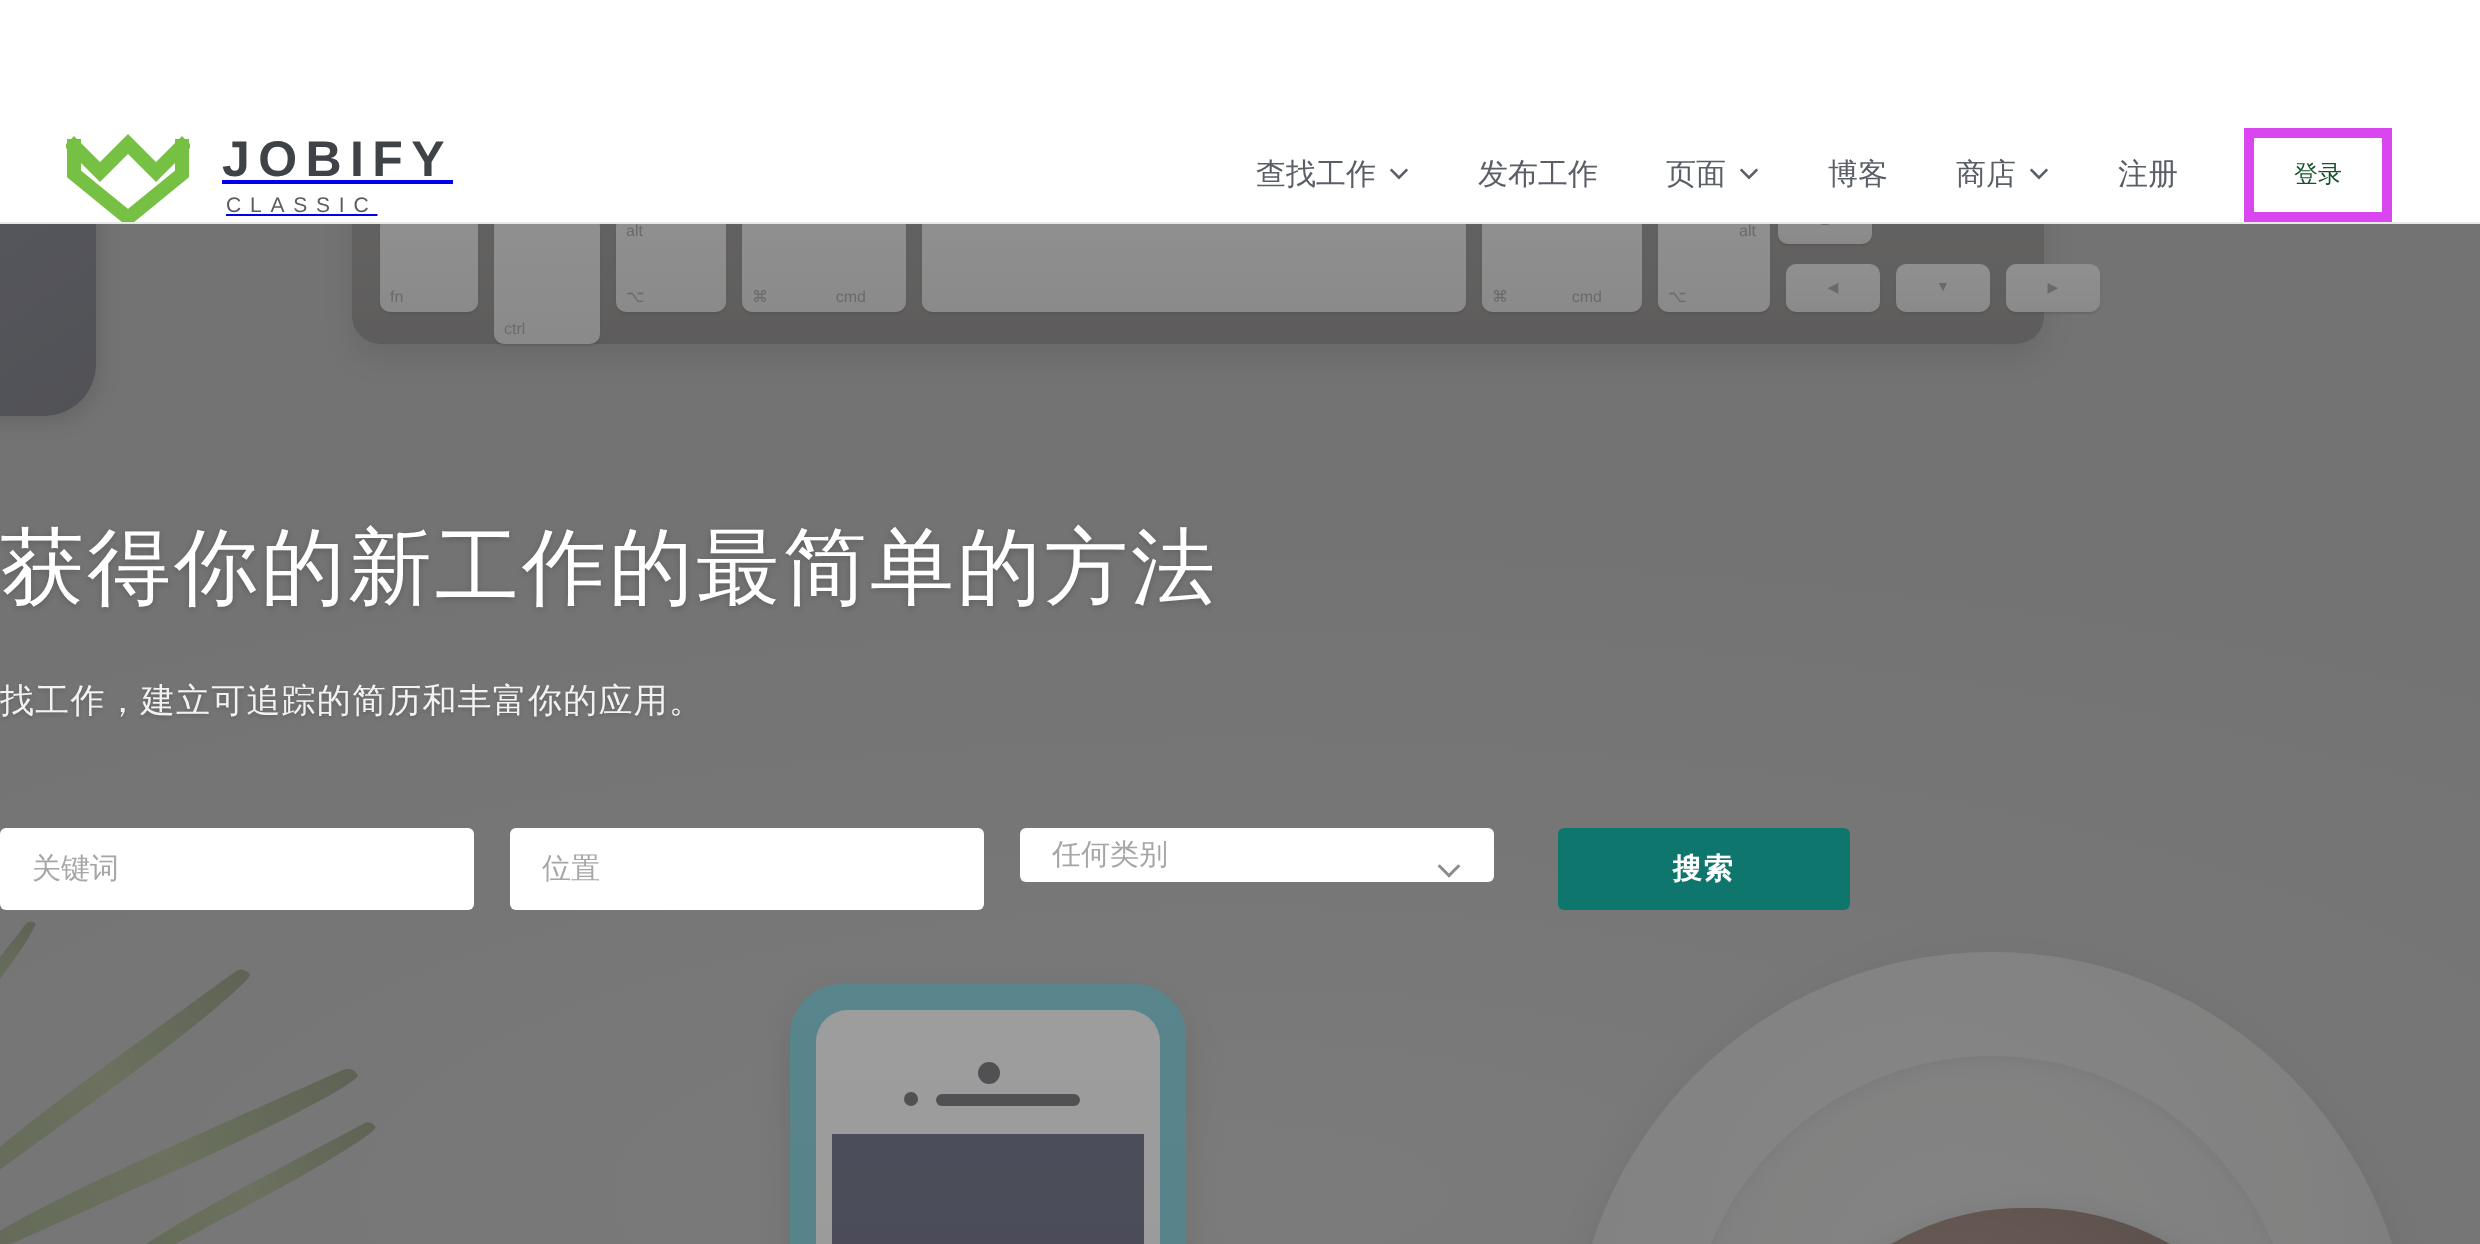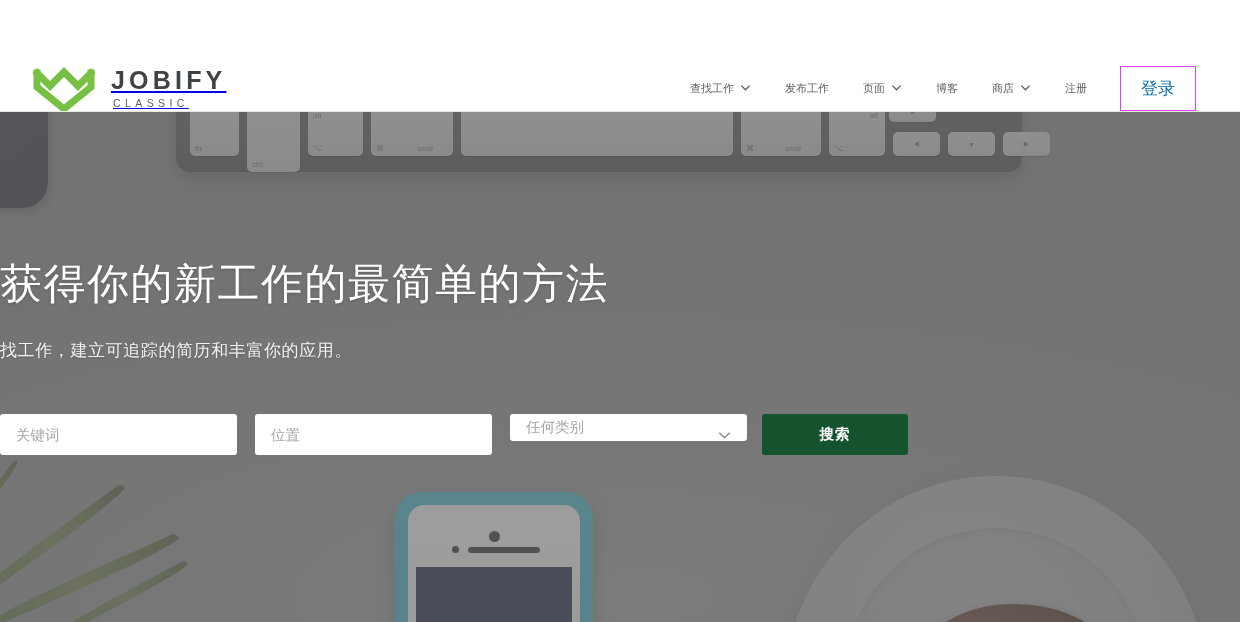--- a/index.html
+++ b/index.html
@@ -28,28 +28,28 @@
     color:#3f4247; display:block;
   }
   .brand-sub {
     font-size:10.5px; letter-spacing:4.4px; color:#5a5d62;
     display:block; margin-top:5px; margin-left:2px;
   }
 
   .nav { margin-left:auto; margin-right:44px; display:flex; align-items:center; }
   .nav-item {
     display:flex; align-items:center; gap:6px;
-    font-size:11px; color:#5a5e66;
+    font-size:15px; color:#5a5e66;
     padding:0 17px; cursor:pointer; white-space:nowrap;
   }
   .chev { display:inline-block; width:11px; height:11px; position:relative; top:-1px; }
   .chev svg { display:block; }
   .login-btn {
-    margin-left:16px; border:1px solid #d946ef;
-    padding:10px 20px; font-size:17px; color:#0369a1;
+    margin-left:16px; border:5px solid #d946ef;
+    padding:10px 20px; font-size:12px; color:#14532d;
     background:transparent; cursor:pointer; white-space:nowrap;
     font-family:"Liberation Sans", sans-serif;
   }
 
   
   .hero {
     position:absolute; top:104px; left:0;
     width:1240px; height:518px;
     overflow:hidden;
     background:#8a8a8a;
@@ -180,22 +180,22 @@
   .select-box {
     width:100%; height:27px; background:#ffffff; border-radius:3px;
     display:flex; align-items:center; padding:0 16px;
     font-size:14.5px; color:#a6a6a6; cursor:pointer;
   }
   .select-chev {
     position:absolute; right:15px; top:50%; transform:translateY(-50%);
     width:15px; height:15px;
   }
   .search-btn {
-    margin-left:15px; width:146px; height:41px;
-    background:#14532d; border:none; border-radius:3px;
+    margin-left:32px; width:146px; height:41px;
+    background:#0f766e; border:none; border-radius:3px;
     color:#ffffff; font-size:14.5px; font-weight:bold;
     cursor:pointer; letter-spacing:1px;
     font-family:"Liberation Sans", sans-serif;
   }
 </style>
 </head>
 <body>
 
 <div class="header">
 

